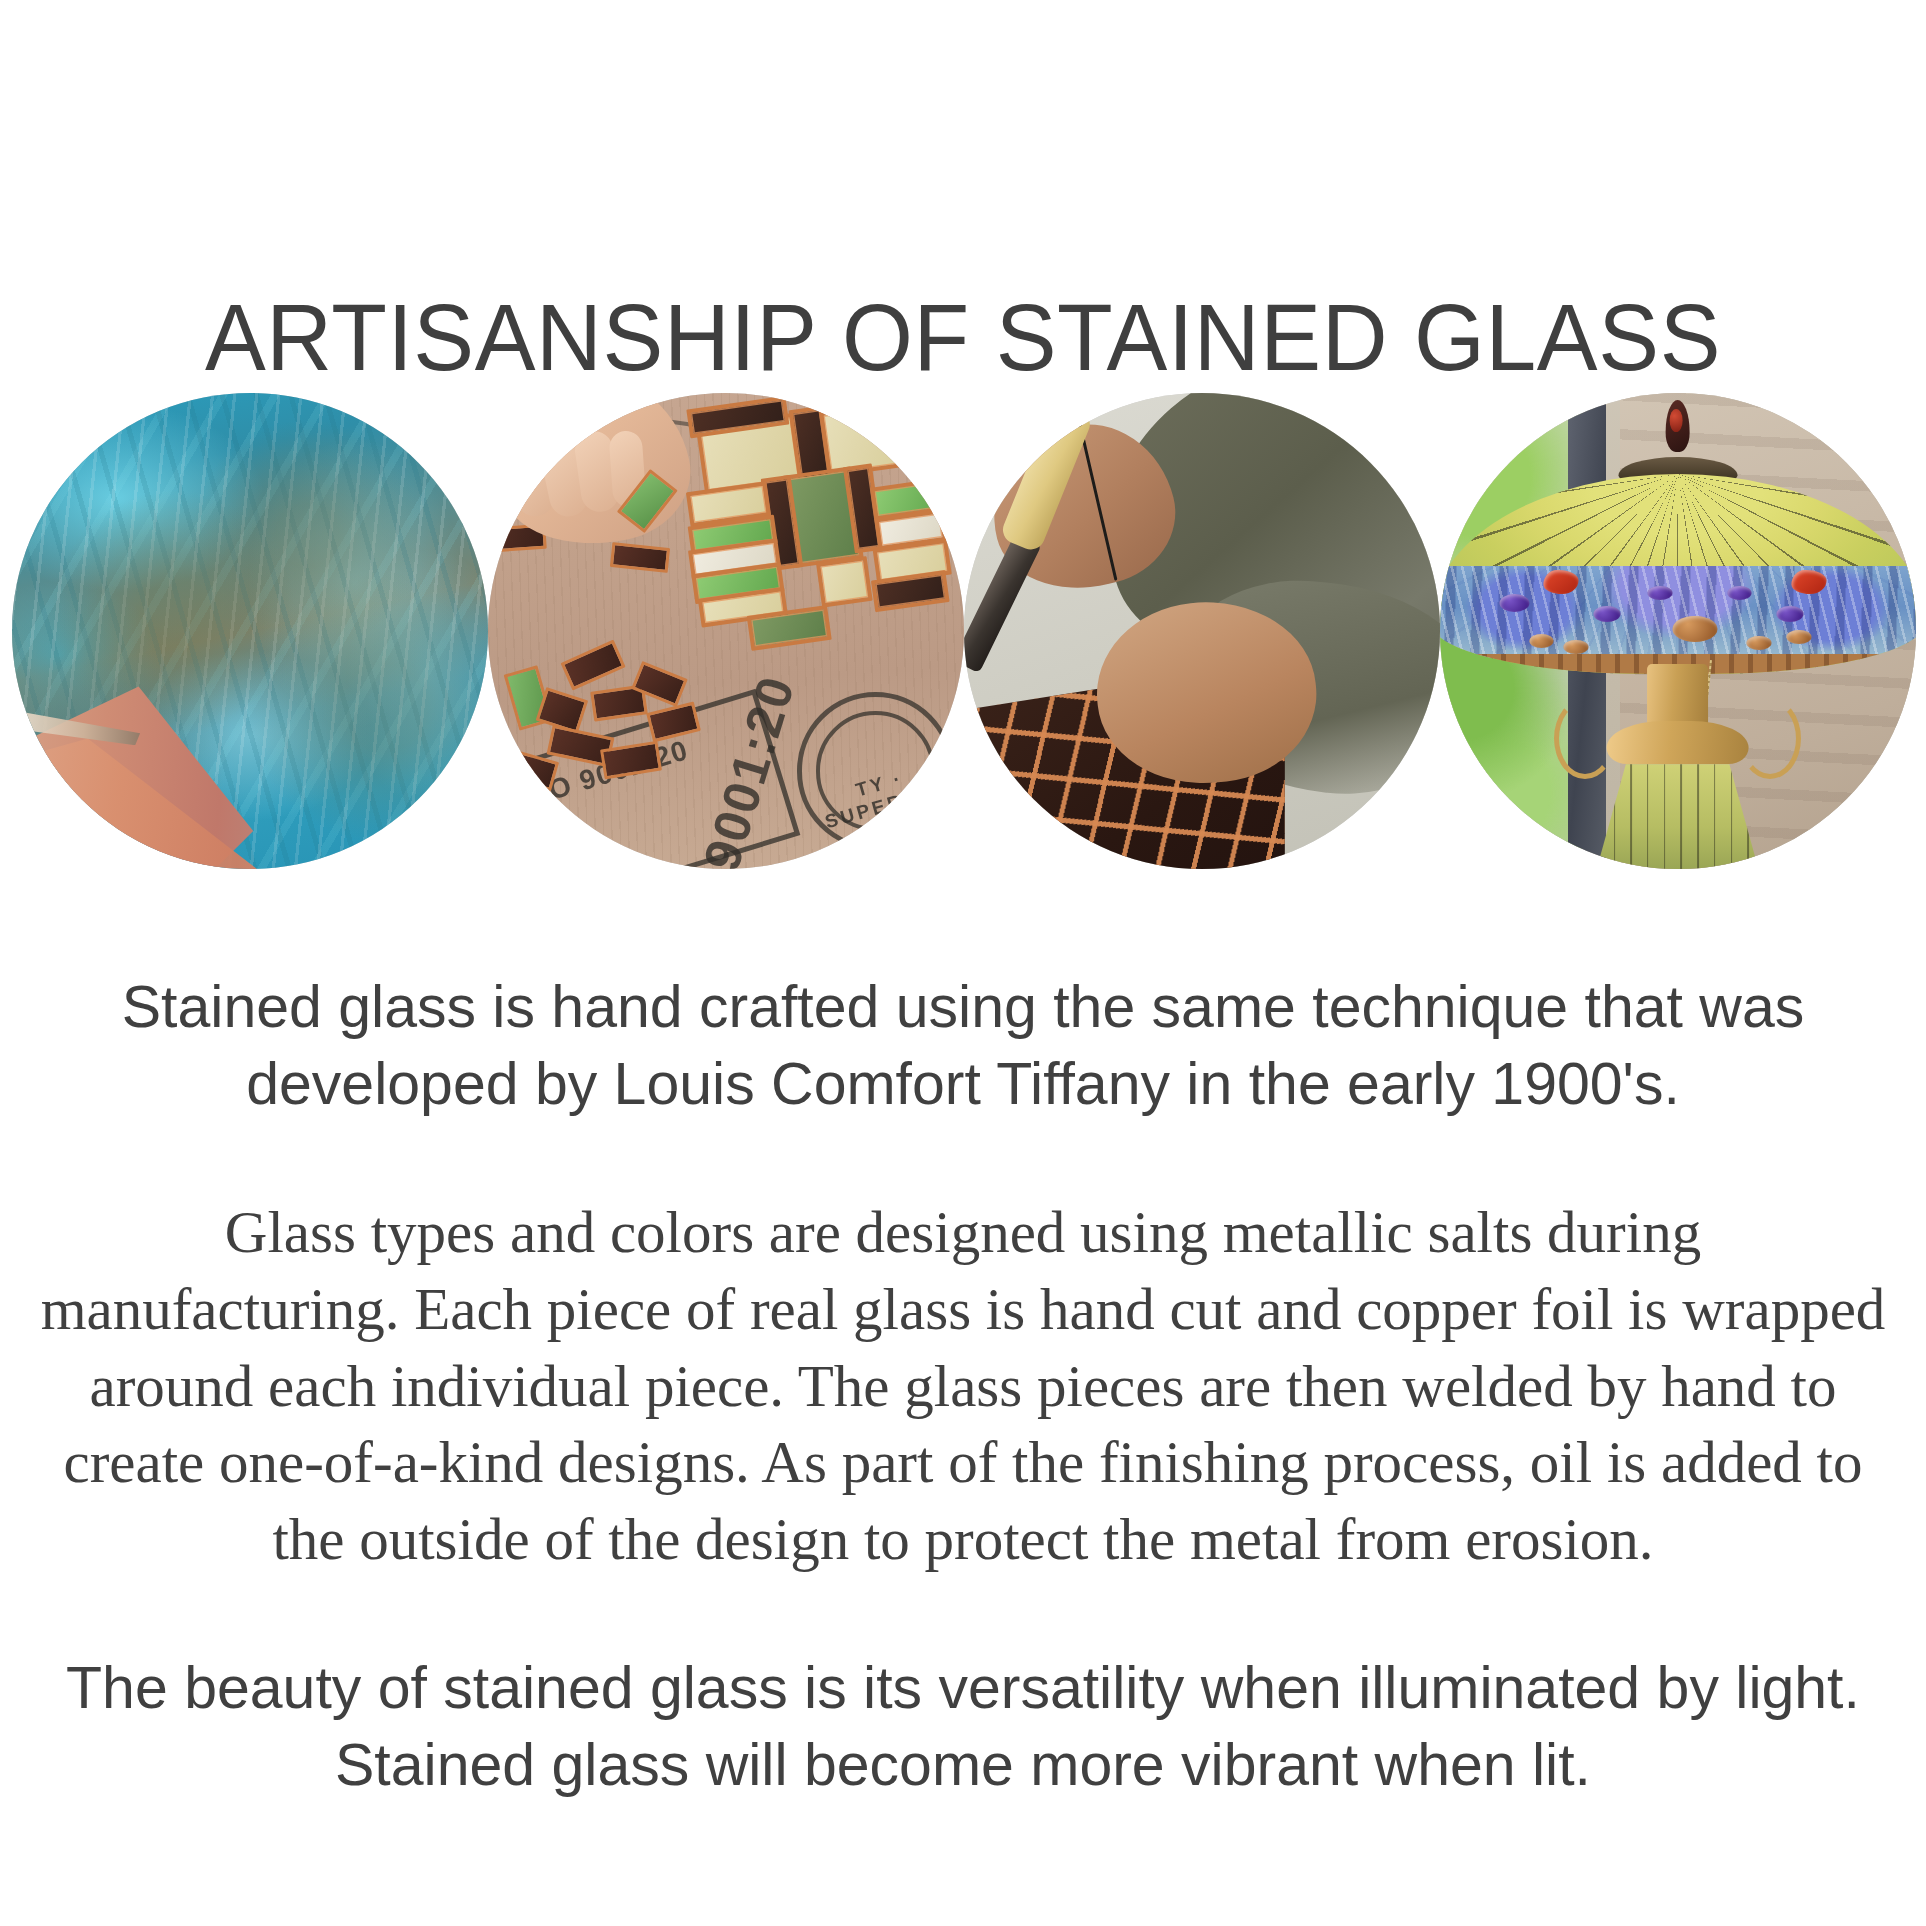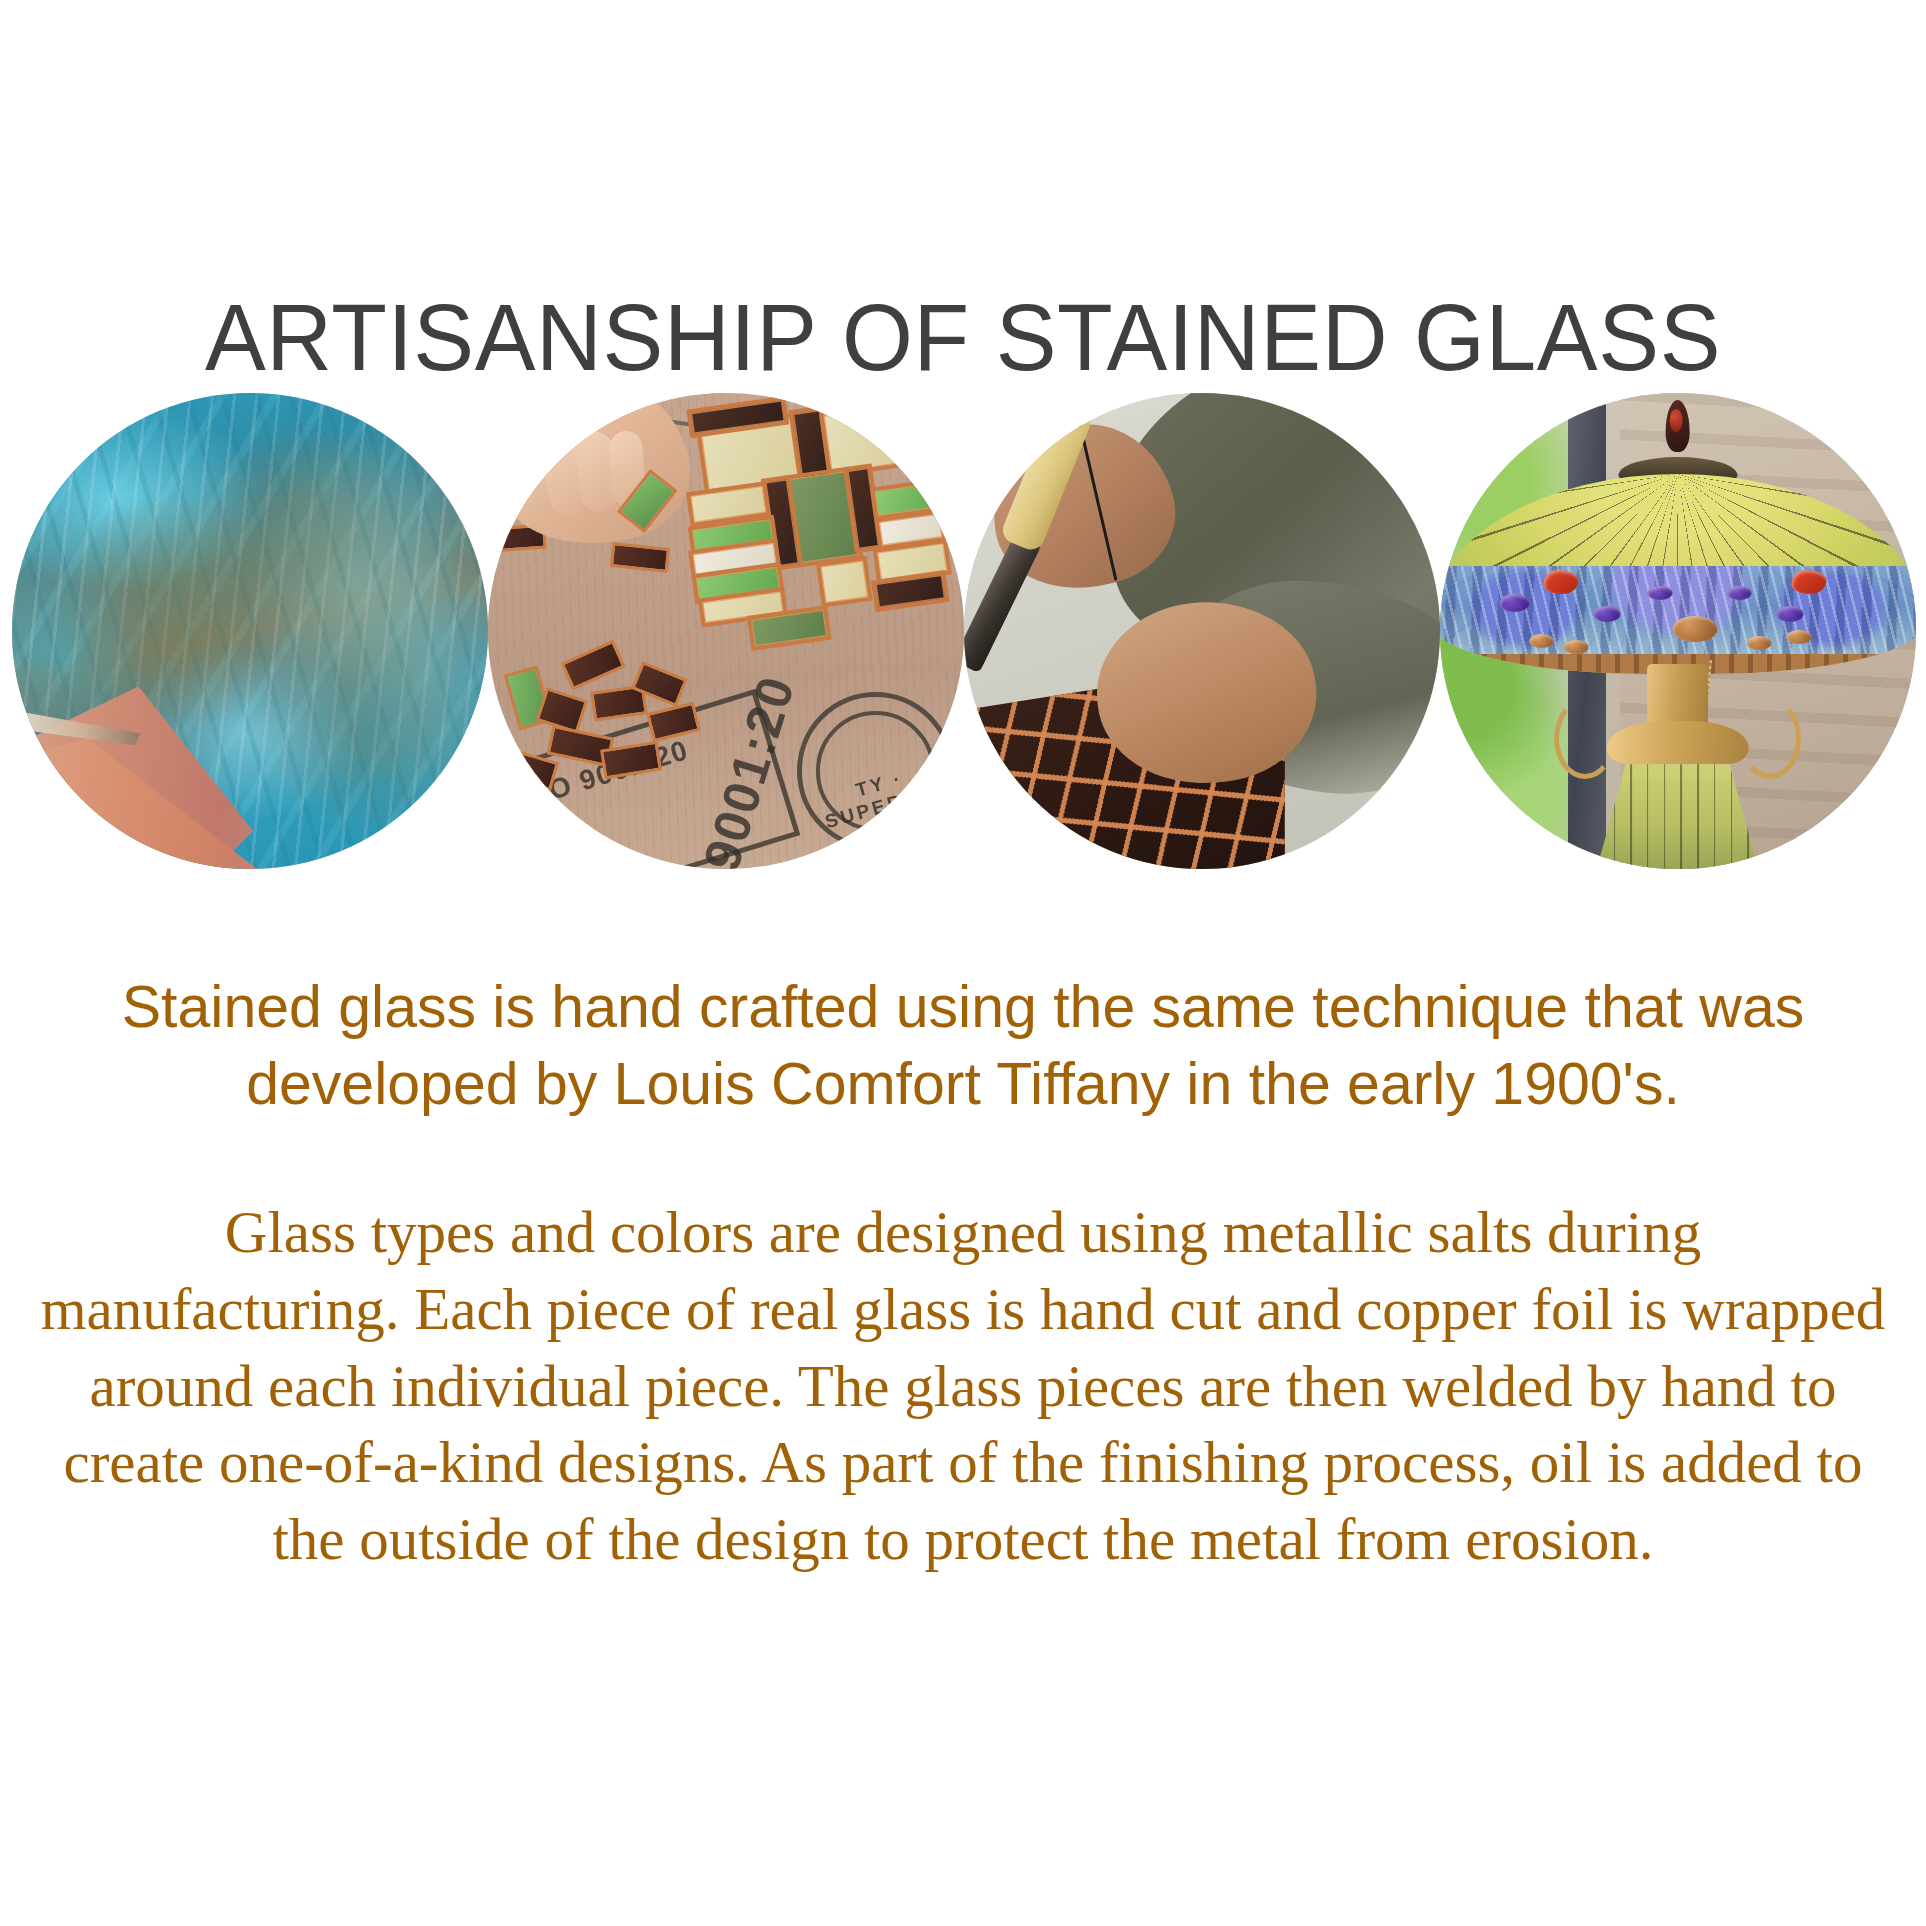--- a/index.html
+++ b/index.html
@@ -448,21 +448,21 @@
     width: 1888px;
     text-align: center;
     color: #444444;
   }
   .para {
     font-size: 59px;
     line-height: 1.30;
     font-weight: 300;
     letter-spacing: 0px;
     margin: 0;
-    color: #a16207;
+    color: #404040;
   }
   .para + .para { margin-top: 72px; }
   .p1 { width: 1798px; margin-left: auto; margin-right: auto; }
   .p2 { width: 1849px; margin-left: auto; margin-right: auto; font-family: Liberation Serif, serif; }
   .p3 { width: 1888px; margin-left: auto; margin-right: auto; }
 </style>
 </head>
 <body>
 
 <div class="page">
@@ -579,16 +579,17 @@
       <div class="base-neck"></div>
       <div class="base-bell"></div>
       <div class="base-foot"></div>
     </div>
 
   </div>
 
   <div class="copy">
     <p class="para p1">Stained glass is hand crafted using the same technique that was developed by Louis Comfort Tiffany in the early 1900's.</p>
     <p class="para p2">Glass types and colors are designed using metallic salts during manufacturing. Each piece of real glass is hand cut and copper foil is wrapped around each individual piece. The glass pieces are then welded by hand to create one-of-a-kind designs. As part of the finishing process, oil is added to the outside of the design to protect the metal from erosion.</p>
+    <p class="para p3">The beauty of stained glass is its versatility when illuminated by light. Stained glass will become more vibrant when lit.</p>
   </div>
 
 </div>
 
 
 </body></html>

